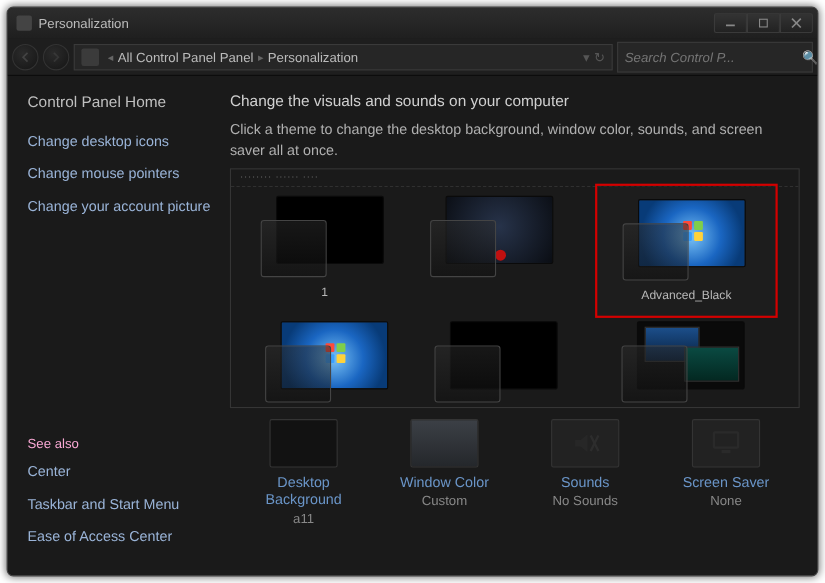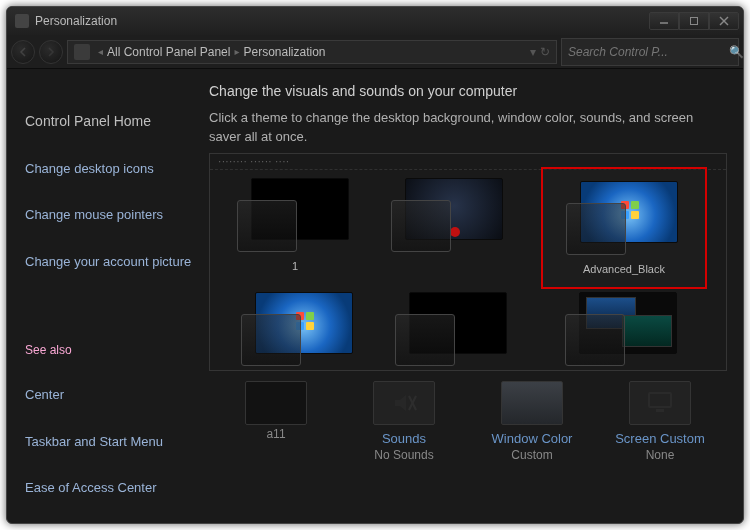--- a/index.html
+++ b/index.html
@@ -40,21 +40,21 @@
   .crumb-sep{ color:#666; margin:0 4px; font-size:10px;}
   .crumb { white-space:nowrap; }
   .addr-spacer{flex:1 1 auto;}
   .addr-drop{ color:#555; margin:0 4px; display:flex; gap:4px;}
   .searchbox{ width:178px; height:24px; background:#262626; border:1px solid #3a3a3a; display:flex; align-items:center; padding:13px 6px; color:#888; font-size:12px;}
   .searchbox input{ flex:1; background:transparent; border:none; outline:none; color:#bbb; font-size:12px; font-style:italic;}
   .search-icon{ color:#555; margin-left:4px;}
   
   .body{ flex:1; display:flex; overflow:hidden;}
   .sidebar{ width:192px; padding:14px 4px 14px 18px; color:#9ab4d8; font-size:13px; display:flex; flex-direction:column; justify-content:space-between;}
-  .side-top a, .side-bottom a{ display:block; color:#9ab4d8; text-decoration:none; margin-bottom:12px; line-height:1.35; cursor:pointer;margin-top:29px;}
+  .side-top a, .side-bottom a{ display:block; color:#9ab4d8; text-decoration:none; margin-bottom:12px; line-height:1.35; cursor:pointer;}
   .side-top a.home{ color:#bfbfbf; font-size:14px; margin-bottom:18px;}
   .side-bottom .label{ color:#f9a8d4; font-size:12px; margin-bottom:10px;}
   .main{ flex:1; padding:14px 16px 10px 10px; color:#ccc; display:flex; flex-direction:column; overflow:hidden;}
   .desc .heading{ color:#d0d0d0; font-size:14px; margin-bottom:10px;}
   .desc .sub{ color:#b0b0b0; font-size:13px; line-height:1.45; margin-bottom:4px;}
   .themes-box{ margin-top:2px; border:1px solid #353535; height:218px; overflow:hidden; position:relative; background:#1a1a1a;}
   .themes-header{ color:#666; font-size:10px; padding:2px 8px; letter-spacing:.3px; border-bottom:1px dashed #303030; white-space:nowrap; overflow:hidden;}
   .themes-grid{ display:flex; flex-wrap:wrap; gap:0; padding:4px 8px 0 8px;}
   .theme{ width:154px; display:flex; flex-direction:column; align-items:center; padding:4px 0 8px 0; position:relative;}
   .theme .thumbwrap{ width:120px; height:80px; position:relative;}
@@ -227,44 +227,45 @@
               </div>
               <div class="overlay"></div>
             </div>
           </div>
         </div>
       </div>
 
       <div class="bottombar">
         <div class="botitem">
           <div class="bot-thumb db"></div>
+          <div class="bot-label">Desktop Background</div>
           <div class="bot-sub">a11</div>
+        </div>
+        <div class="botitem">
+          <div class="bot-thumb wc"></div>
+          <div class="bot-label">Window Color</div>
+          <div class="bot-sub">Custom</div>
         </div>
         <div class="botitem">
           <div class="bot-thumb">
               <svg width="30" height="26">
                 <path d="M6 10 h5 l6 -5 v16 l-6 -5 h-5 z" fill="#333"></path>
                 <line x1="20" y1="6" x2="27" y2="20" stroke="#444" stroke-width="2"></line>
                 <line x1="27" y1="6" x2="20" y2="20" stroke="#444" stroke-width="2"></line>
               </svg>
             </div>
           <div class="bot-label">Sounds</div>
           <div class="bot-sub">No Sounds</div>
         </div>
         <div class="botitem">
-          <div class="bot-thumb wc"></div>
-          <div class="bot-label">Window Color</div>
-          <div class="bot-sub">Custom</div>
-        </div>
-        <div class="botitem">
           <div class="bot-thumb">
               <svg width="30" height="26">
                 <rect x="4" y="3" width="22" height="14" rx="1" fill="none" stroke="#3a3a3a" stroke-width="2"></rect>
                 <rect x="11" y="19" width="8" height="3" fill="#3a3a3a"></rect>
               </svg>
             </div>
-          <div class="bot-label">Screen Custom</div>
+          <div class="bot-label">Screen Saver</div>
           <div class="bot-sub">None</div>
         </div>
       </div>
     </div>
   </div>
 </div>
 
 </body></html>

